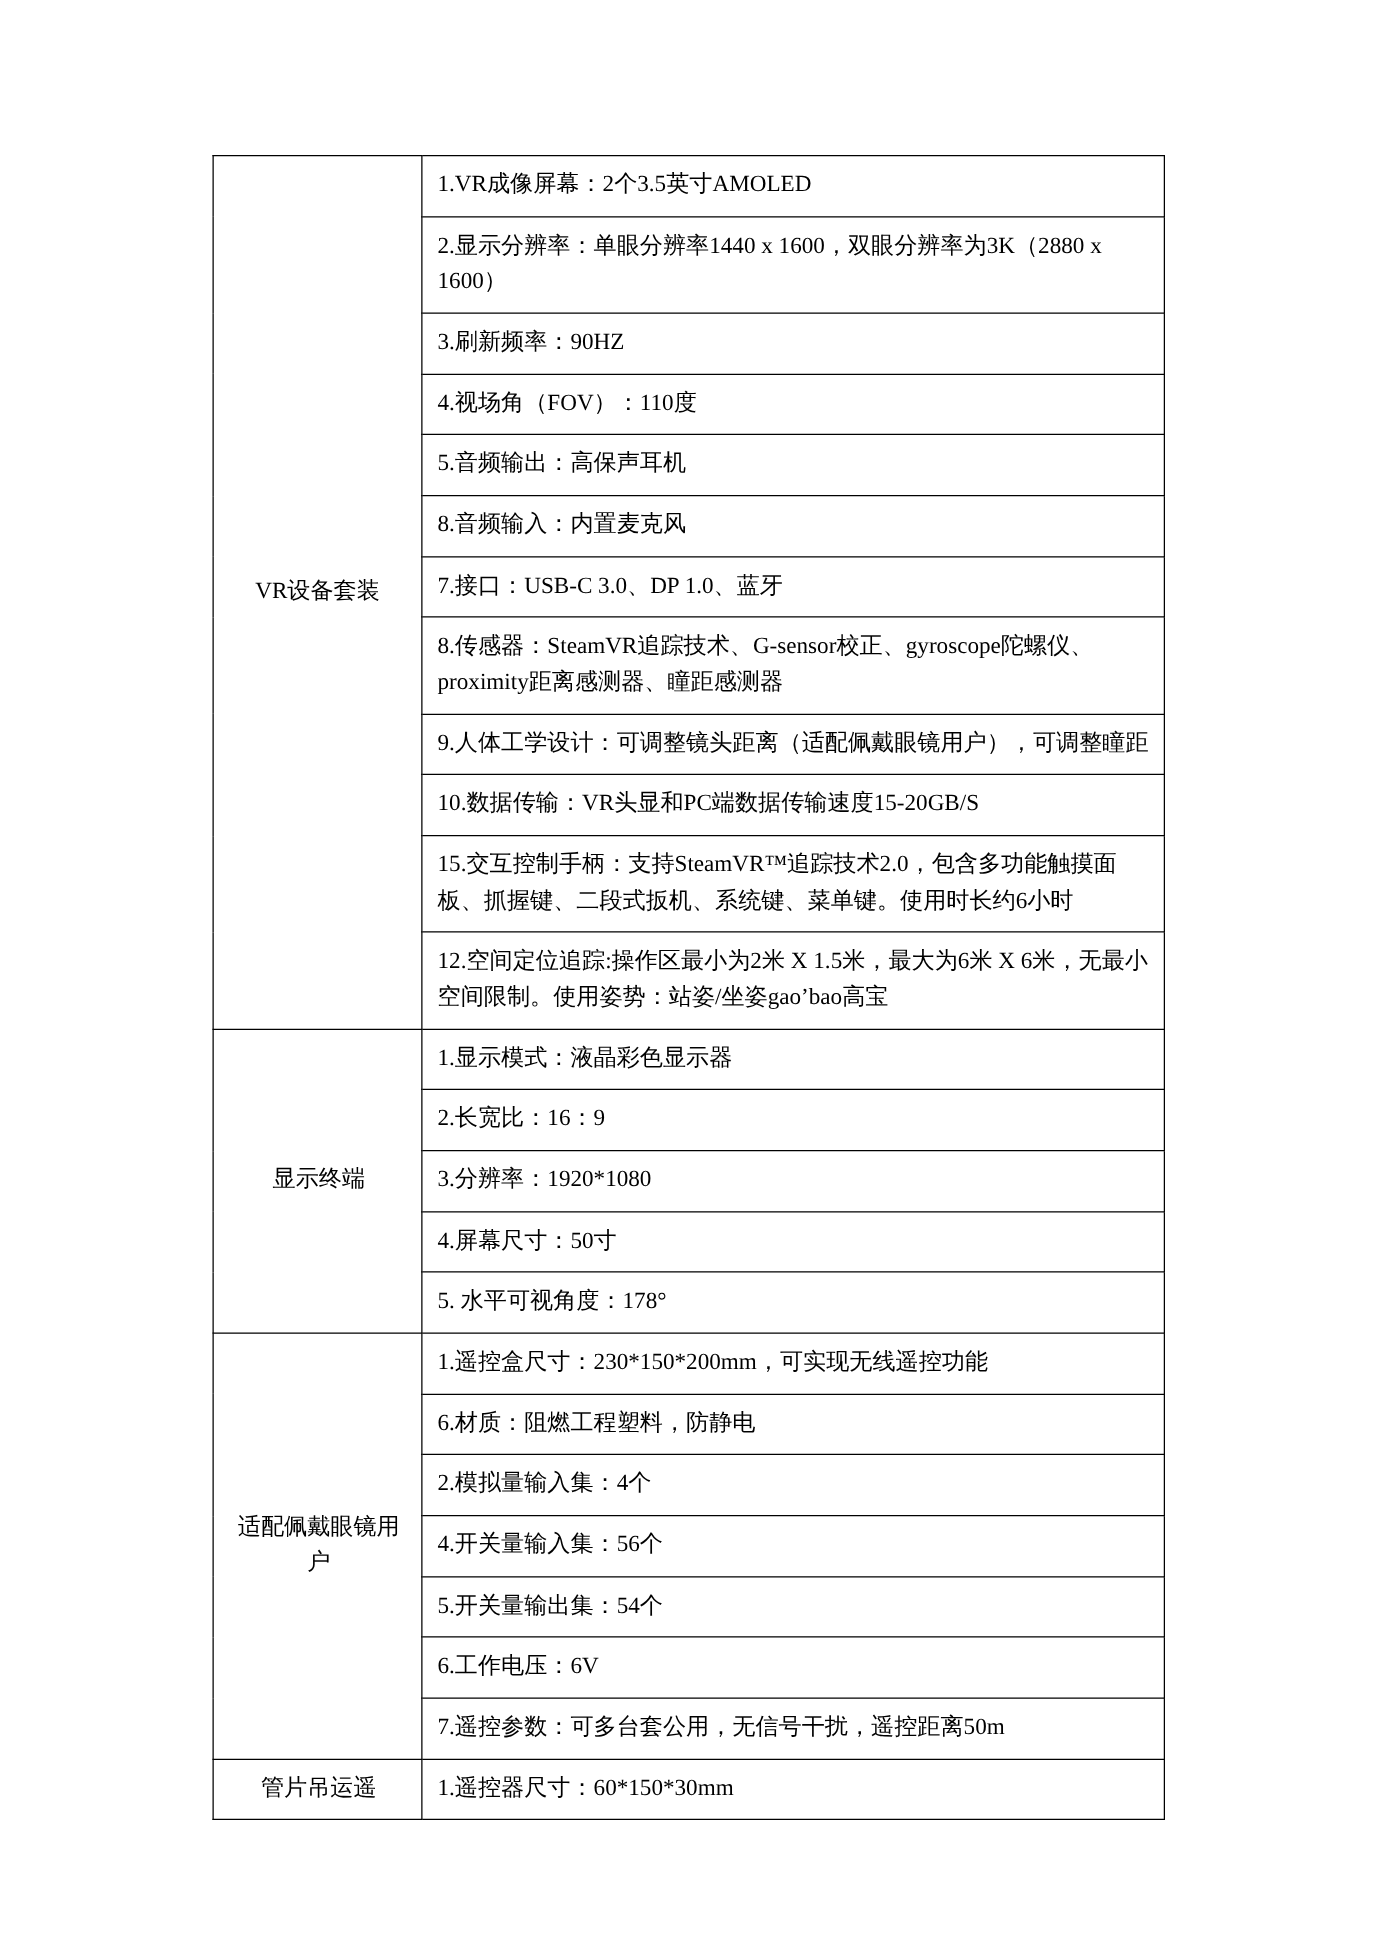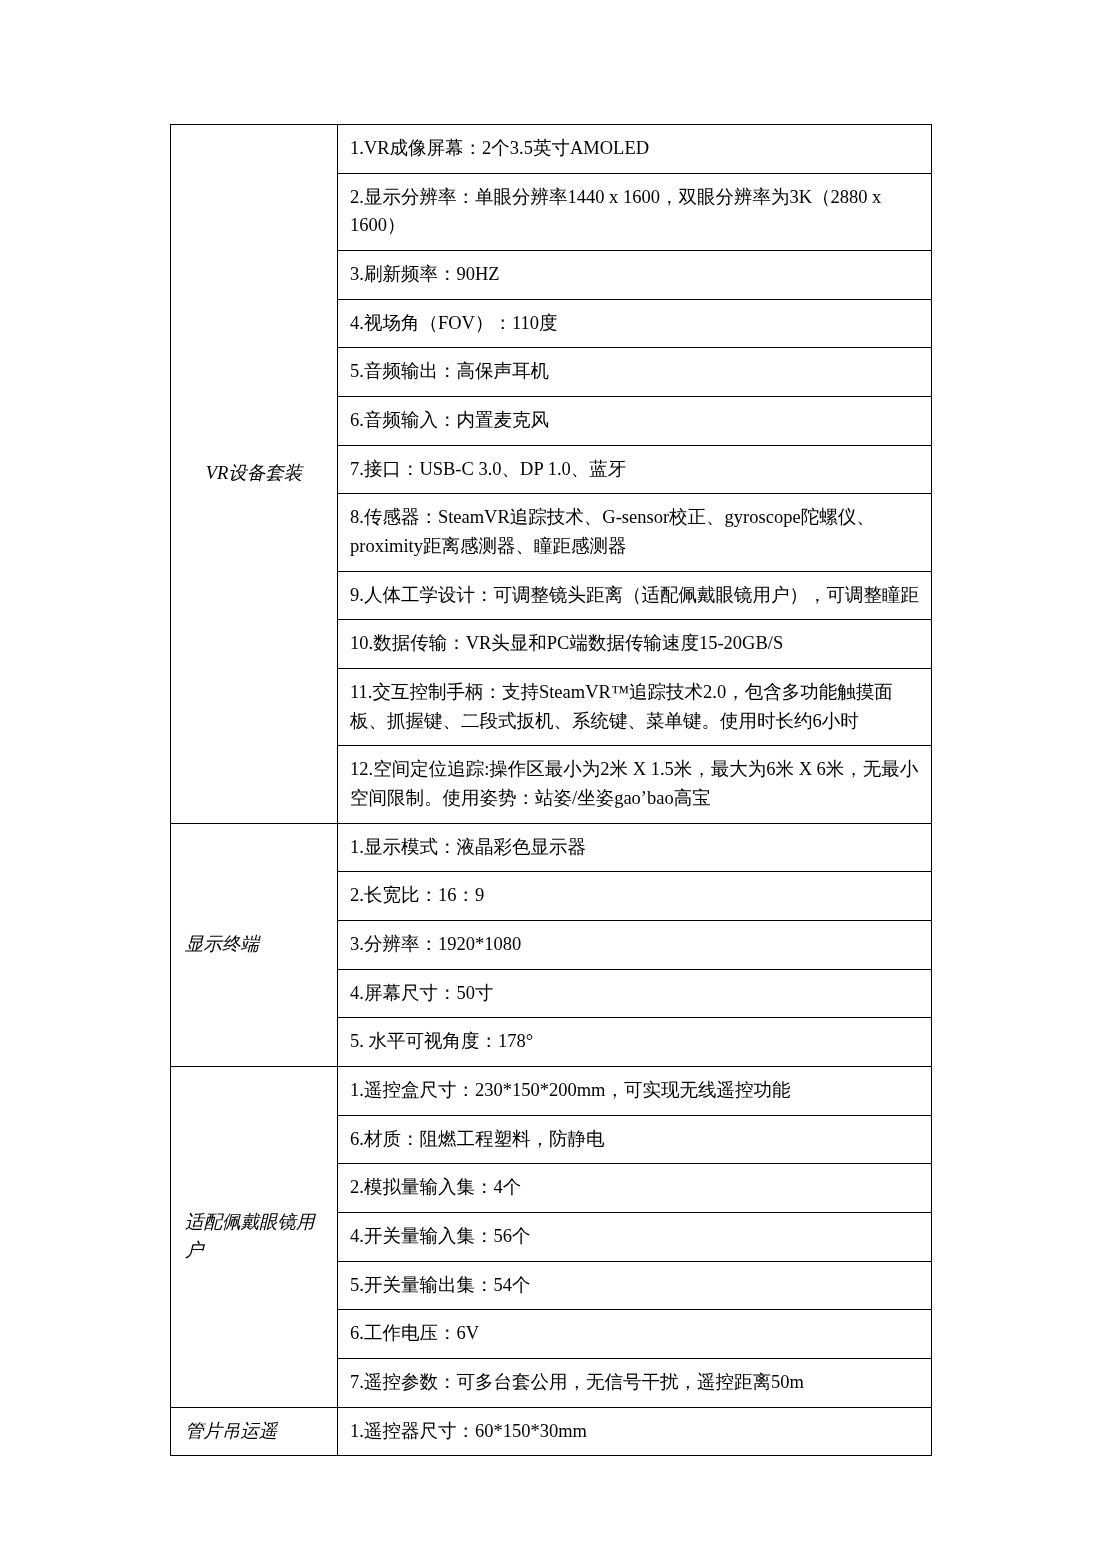--- a/index.html
+++ b/index.html
@@ -33,24 +33,23 @@
     line-height: 1.55;
     vertical-align: middle;
     word-break: break-word;
   }
   td.cat {
     width: 142px;
     text-align: center;
     vertical-align: middle;
     font-size: 18.5px;
     padding: 8px 10px;
-    font-style: italic;
   }
   td.cat.leftalign {
-    text-align: left;
+    text-align: center;
     padding-left: 14px;
   }
   td.item {
     text-align: left;
     margin-top: 20px;
   }
 </style>
 </head>
 <body>
 
@@ -68,36 +67,36 @@
       <tr>
         <td class="item">3.刷新频率：90HZ</td>
       </tr>
       <tr>
         <td class="item">4.视场角（FOV）：110度</td>
       </tr>
       <tr>
         <td class="item">5.音频输出：高保声耳机</td>
       </tr>
       <tr>
-        <td class="item">6.音频输入：内置麦克风</td>
+        <td class="item">8.音频输入：内置麦克风</td>
       </tr>
       <tr>
         <td class="item">7.接口：USB-C 3.0、DP 1.0、蓝牙</td>
       </tr>
       <tr>
         <td class="item">8.传感器：SteamVR追踪技术、G-sensor校正、gyroscope陀螺仪、proximity距离感测器、瞳距感测器</td>
       </tr>
       <tr>
         <td class="item">9.人体工学设计：可调整镜头距离（适配佩戴眼镜用户），可调整瞳距</td>
       </tr>
       <tr>
         <td class="item">10.数据传输：VR头显和PC端数据传输速度15-20GB/S</td>
       </tr>
       <tr>
-        <td class="item">11.交互控制手柄：支持SteamVR™追踪技术2.0，包含多功能触摸面板、抓握键、二段式扳机、系统键、菜单键。使用时长约6小时</td>
+        <td class="item">15.交互控制手柄：支持SteamVR™追踪技术2.0，包含多功能触摸面板、抓握键、二段式扳机、系统键、菜单键。使用时长约6小时</td>
       </tr>
       <tr>
         <td class="item">12.空间定位追踪:操作区最小为2米 X 1.5米，最大为6米 X 6米，无最小空间限制。使用姿势：站姿/坐姿gao’bao高宝</td>
       </tr>
 
       <tr>
         <td class="cat leftalign" rowspan="5">显示终端</td>
         <td class="item">1.显示模式：液晶彩色显示器</td>
       </tr>
       <tr>

